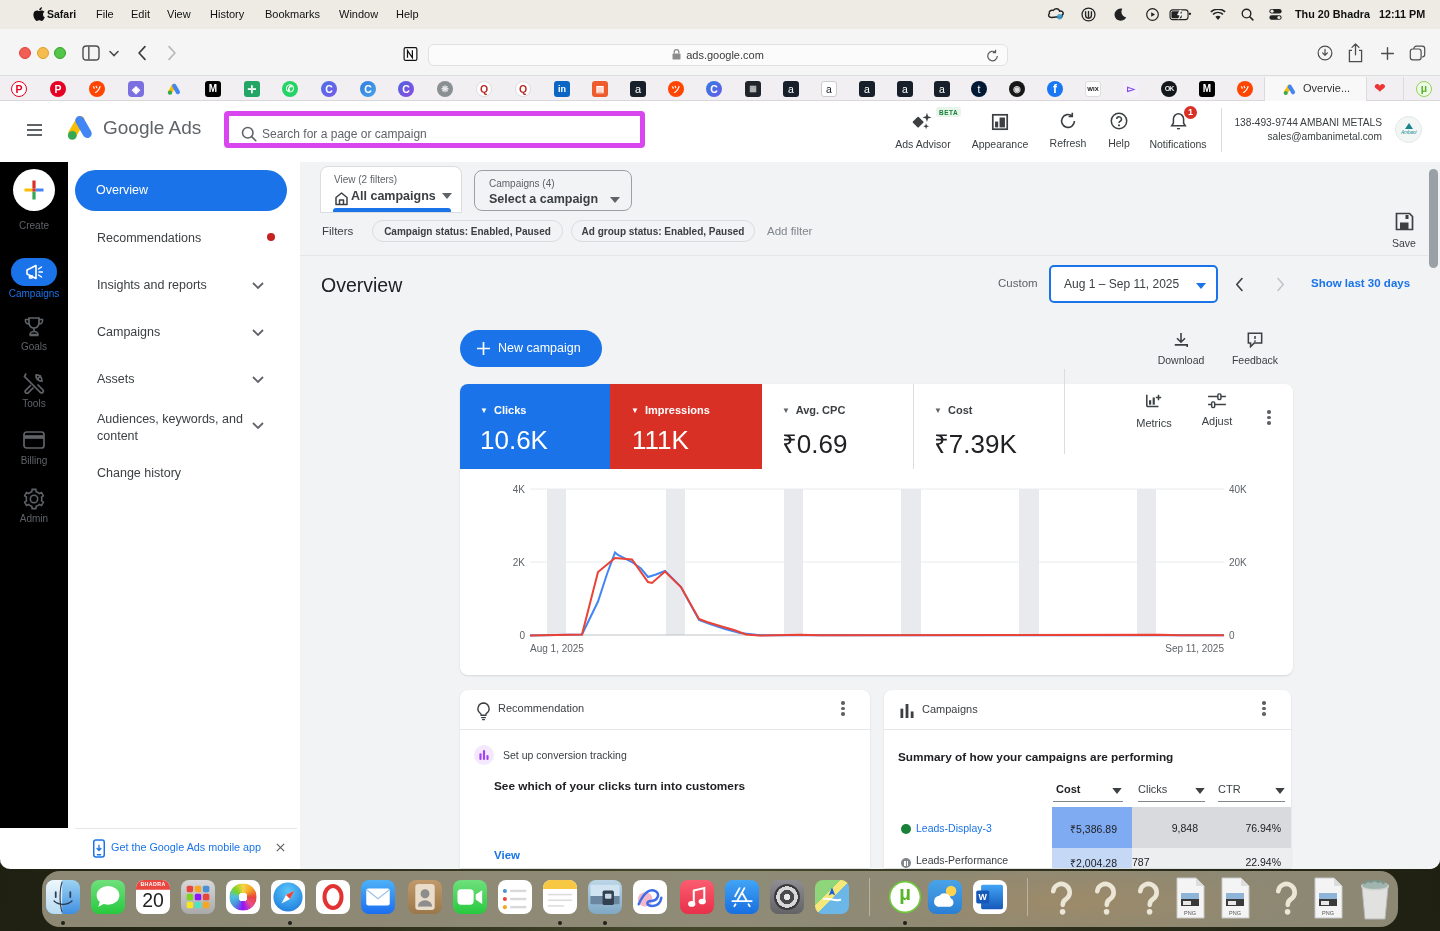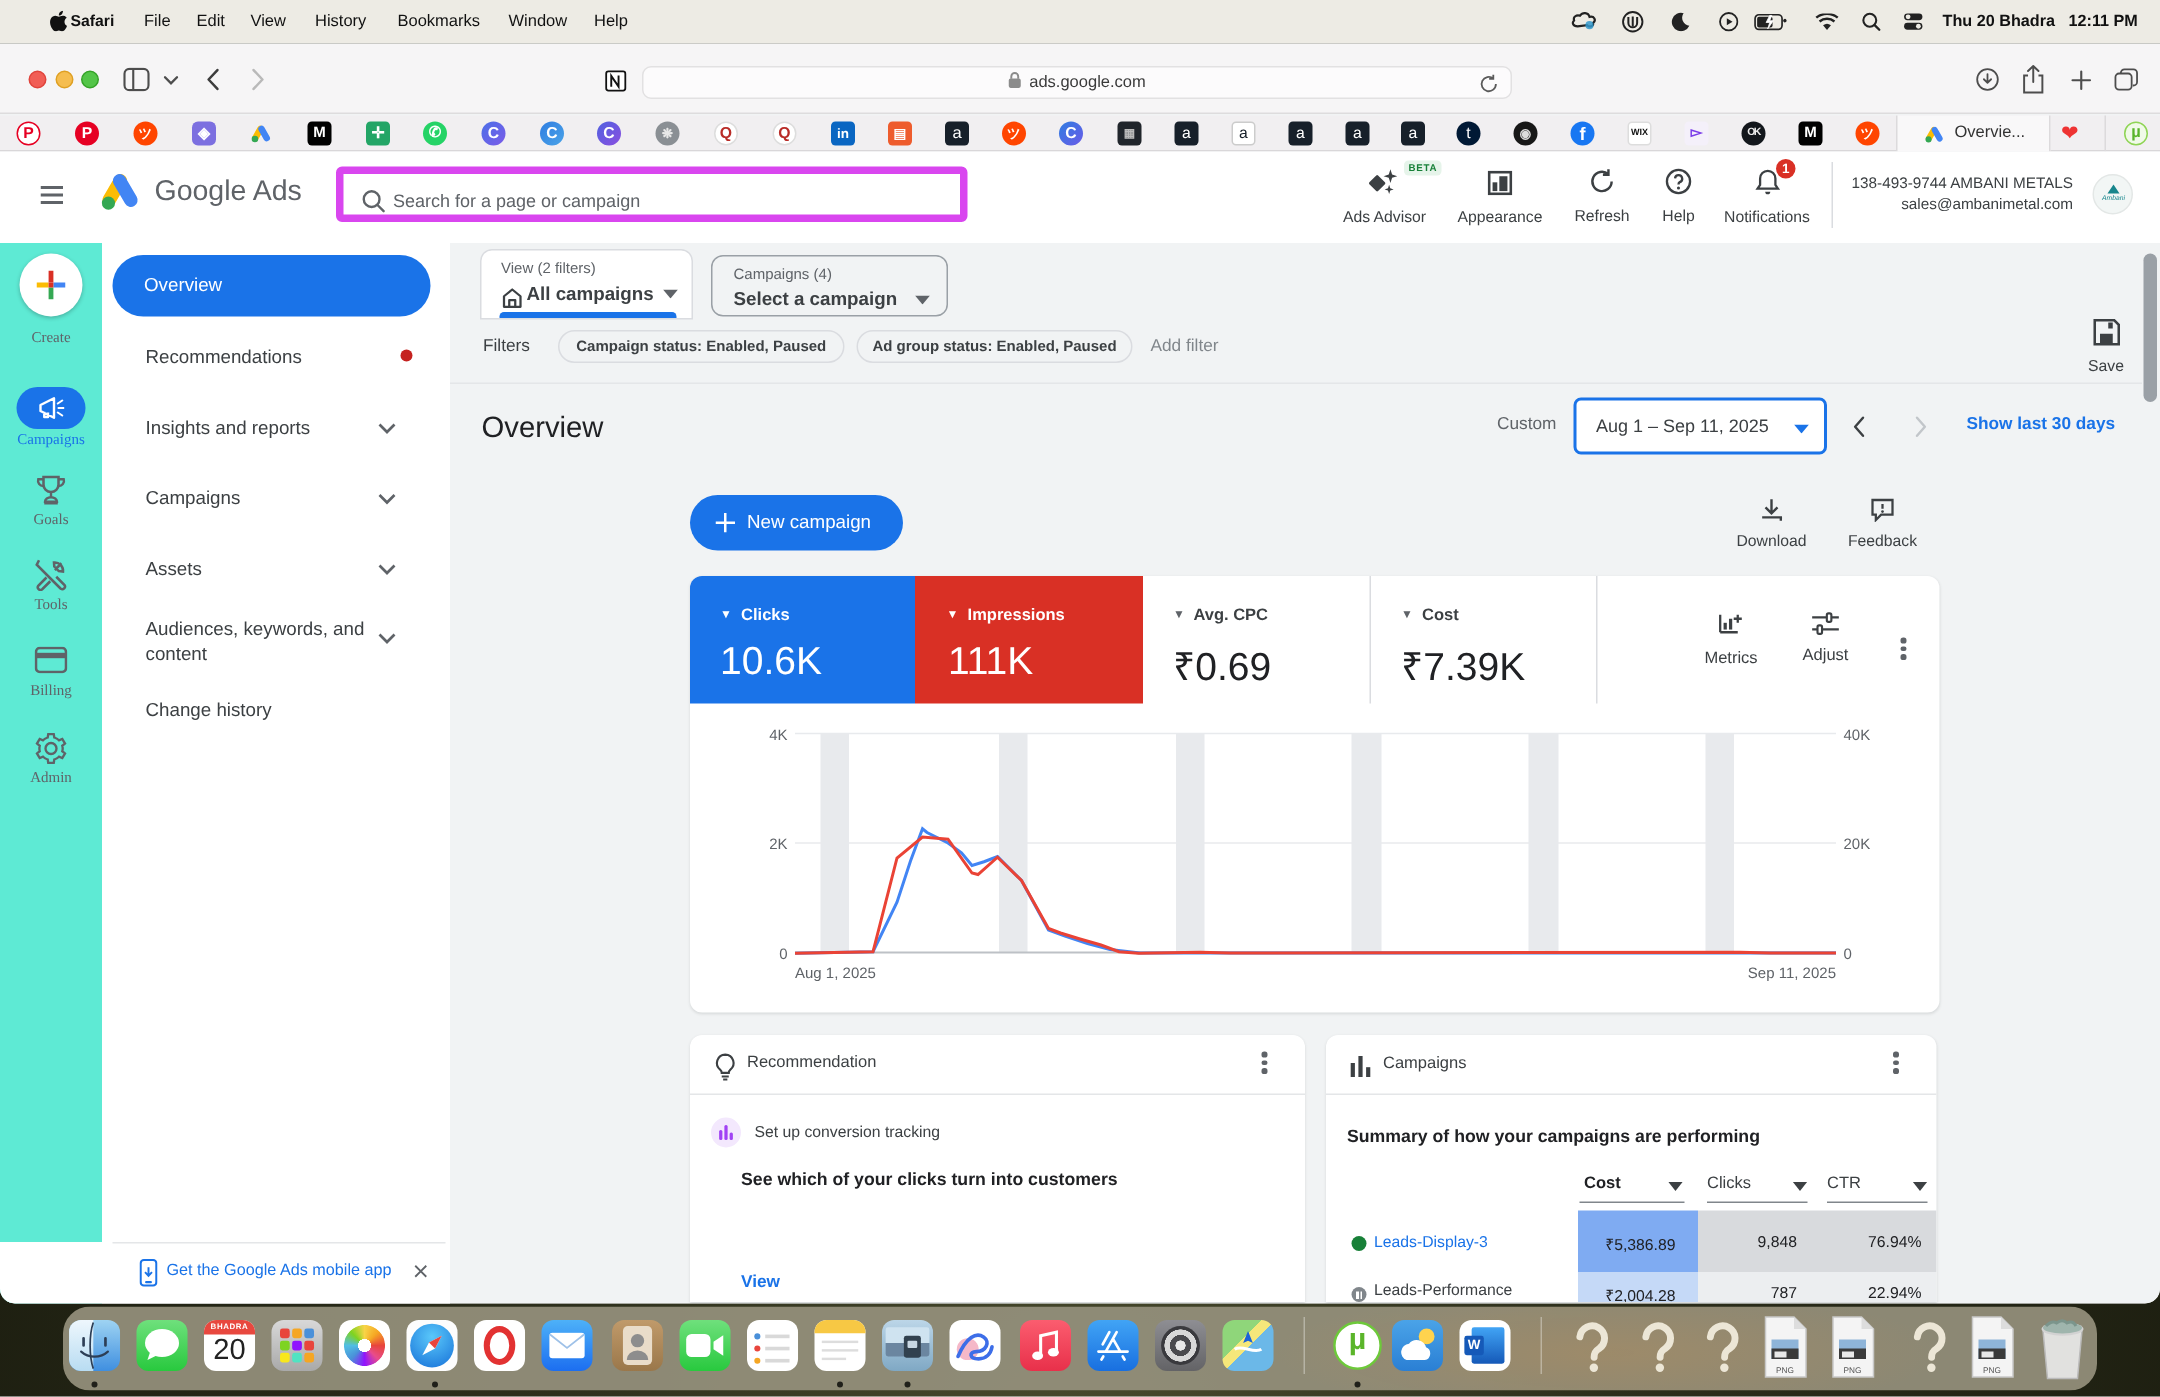--- a/index.html
+++ b/index.html
@@ -23,21 +23,21 @@
 
 #favbar { position:absolute; left:0; top:48px; width:1440px; height:24px; background:#f1eff1;
   border-bottom:1px solid #d9d7d9; }
 .fv { position:absolute; top:4px; width:16px; height:16px; border-radius:4px; font-size:10.5px;
   font-weight:bold; color:#fff; text-align:center; line-height:16px; }
 .fvc { border-radius:50%; }
 
 #adsheader { position:absolute; left:0; top:72px; width:1440px; height:61px; background:#fff; }
 
 #appbody { position:absolute; left:0; top:133px; width:1440px; height:707px; background:#f1f3f4; }
-#rail { position:absolute; left:0; top:0; width:68px; height:707px; background:#5eead4;font-family:Liberation Serif, serif; }
+#rail { position:absolute; left:0; top:0; width:68px; height:707px; background:#000000; }
 #menucol { position:absolute; left:68px; top:0; width:232px; height:707px; background:#fff; }
 .hicon { position:absolute; top:9px; text-align:center; }
 .hlabel { font-size:10.5px; color:#3c4043; margin-top:3px; }
 .rlabel { position:absolute; left:0; width:68px; text-align:center; font-size:10px; color:#5f6368; }
 .mitem { position:absolute; left:29px; font-size:12.5px; color:#3c4043; white-space:nowrap; }
 .chev { position:absolute; left:184px; }
 .chip { position:absolute; top:58px; height:22px; border:1px solid #dadce0; border-radius:12px;
   font-size:10px; font-weight:bold; color:#3c4043; text-align:center; line-height:21px; background:#f1f3f4; white-space:nowrap; }
 .dot3 { width:3.5px; height:3.5px; border-radius:50%; background:#5f6368; margin:0 0 2.2px 0; }
 .dots { position:absolute; width:4px; }
@@ -416,21 +416,21 @@
         <div style="position:absolute;left:22px;top:41px;font-size:26px">111K</div>
       </div>
       <div class="abs" style="left:762px;top:222px;width:151px;height:85px">
         <div style="position:absolute;left:20px;top:20px;font-size:11px;font-weight:bold;color:#3c4043"><span style="font-size:8px;vertical-align:1px;color:#5f6368">▼</span>&nbsp; Avg. CPC</div>
         <div style="position:absolute;left:20px;top:41px;font-size:26px;color:#202124">₹0.69</div>
       </div>
       <div class="abs" style="left:913px;top:222px;width:151px;height:85px;border-left:1px solid #dadce0">
         <div style="position:absolute;left:20px;top:20px;font-size:11px;font-weight:bold;color:#3c4043"><span style="font-size:8px;vertical-align:1px;color:#5f6368">▼</span>&nbsp; Cost</div>
         <div style="position:absolute;left:20px;top:41px;font-size:26px;color:#202124">₹7.39K</div>
       </div>
-      <div class="abs" style="left:1064px;top:222px;width:183px;height:85px;border-left:1px solid #dadce0">
+      <div class="abs" style="left:1064px;top:207px;width:183px;height:85px;border-left:1px solid #dadce0">
         <div style="position:absolute;left:64px;top:24px;text-align:center;width:50px">
           <svg width="18" height="18" viewBox="0 0 20 20">
               <path d="M2 2 v13 h-0 M2 15 h13" fill="none" stroke="#3c4043" stroke-width="1.7"></path>
               <rect x="4.5" y="8" width="2.4" height="5" fill="#3c4043"></rect>
               <rect x="8.5" y="5" width="2.4" height="8" fill="#3c4043"></rect>
               <path d="M15 2 v6 M12 5 h6" stroke="#3c4043" stroke-width="1.7"></path>
             </svg>
           <div style="font-size:11px;color:#3c4043;margin-top:2px">Metrics</div>
         </div>
         <div class="abs" style="left:128px;top:24px;text-align:center;width:48px">
@@ -539,21 +539,21 @@
         <div style="position:absolute;left:330px;top:132px;width:67px;font-size:10.5px;color:#202124;text-align:right">76.94%</div>
 
         <div style="position:absolute;left:168px;top:158px;width:80px;height:20px;background:#c5d9f7"></div>
         <div style="position:absolute;left:248px;top:158px;width:159px;height:20px;background:#eceef0"></div>
         <div style="position:absolute;left:17px;top:168px;width:10px;height:10px;border-radius:50%;background:#80868b">
           <div style="position:absolute;left:3px;top:2.5px;width:1.5px;height:5px;background:#fff"></div>
           <div style="position:absolute;left:5.7px;top:2.5px;width:1.5px;height:5px;background:#fff"></div>
         </div>
         <div style="position:absolute;left:32px;top:164px;font-size:10.5px;color:#3c4043">Leads-Performance</div>
         <div style="position:absolute;left:168px;top:166px;width:65px;font-size:10.5px;color:#202124;text-align:right">₹2,004.28</div>
-        <div style="position:absolute;left:248px;top:166px;width:66px;font-size:10.5px;color:#202124;text-align:right">787</div>
+        <div style="position:absolute;left:248px;top:166px;width:66px;font-size:10.5px;color:#202124;text-align:left">787</div>
         <div style="position:absolute;left:330px;top:166px;width:67px;font-size:10.5px;color:#202124;text-align:right">22.94%</div>
       </div>
 
       <div class="abs" style="left:1429px;top:7px;width:9px;height:99px;border-radius:5px;background:#9aa0a6"></div>
 
       <div class="abs" style="left:0px;top:666px;width:300px;height:41px;background:#fff">
         <div style="position:absolute;left:75px;top:0;width:222px;height:1px;background:#e4e6e8"></div>
         <svg style="position:absolute;left:93px;top:11px" width="12" height="19" viewBox="0 0 13 20">
             <rect x="0.8" y="0.8" width="11.4" height="18.4" rx="2.4" fill="none" stroke="#1a73e8" stroke-width="1.6"></rect>
             <path d="M6.5 6 v6 M4 9.5 l2.5 2.7 2.5-2.7" fill="none" stroke="#1a73e8" stroke-width="1.4"></path>

